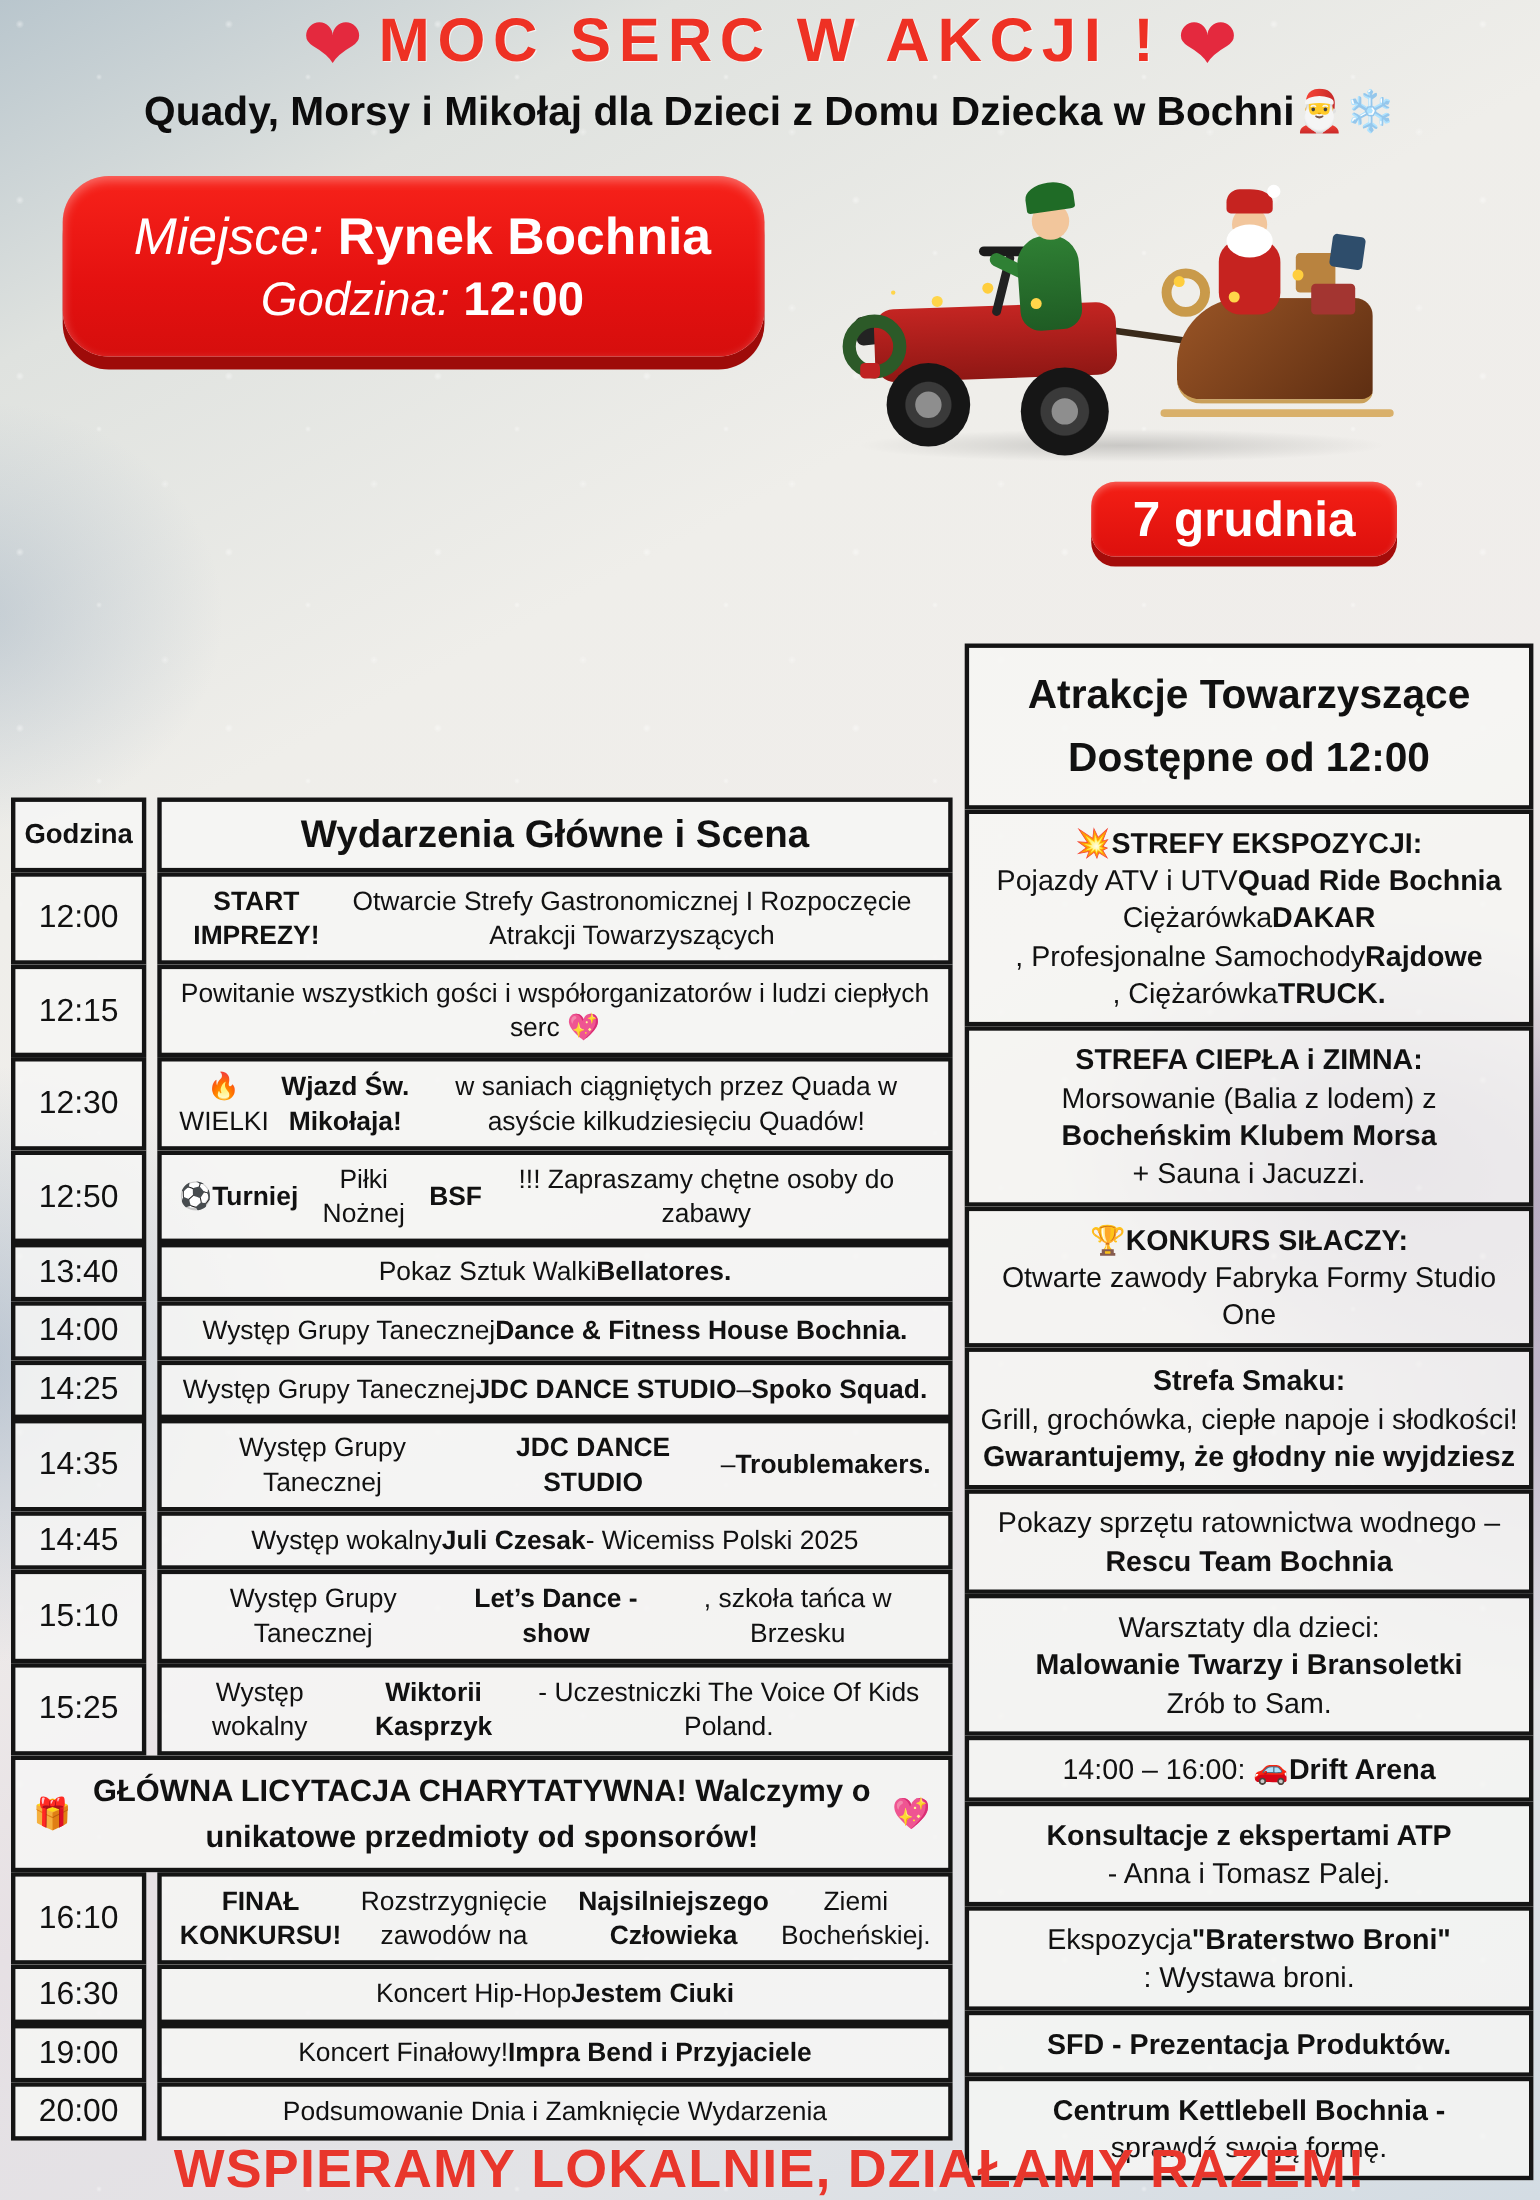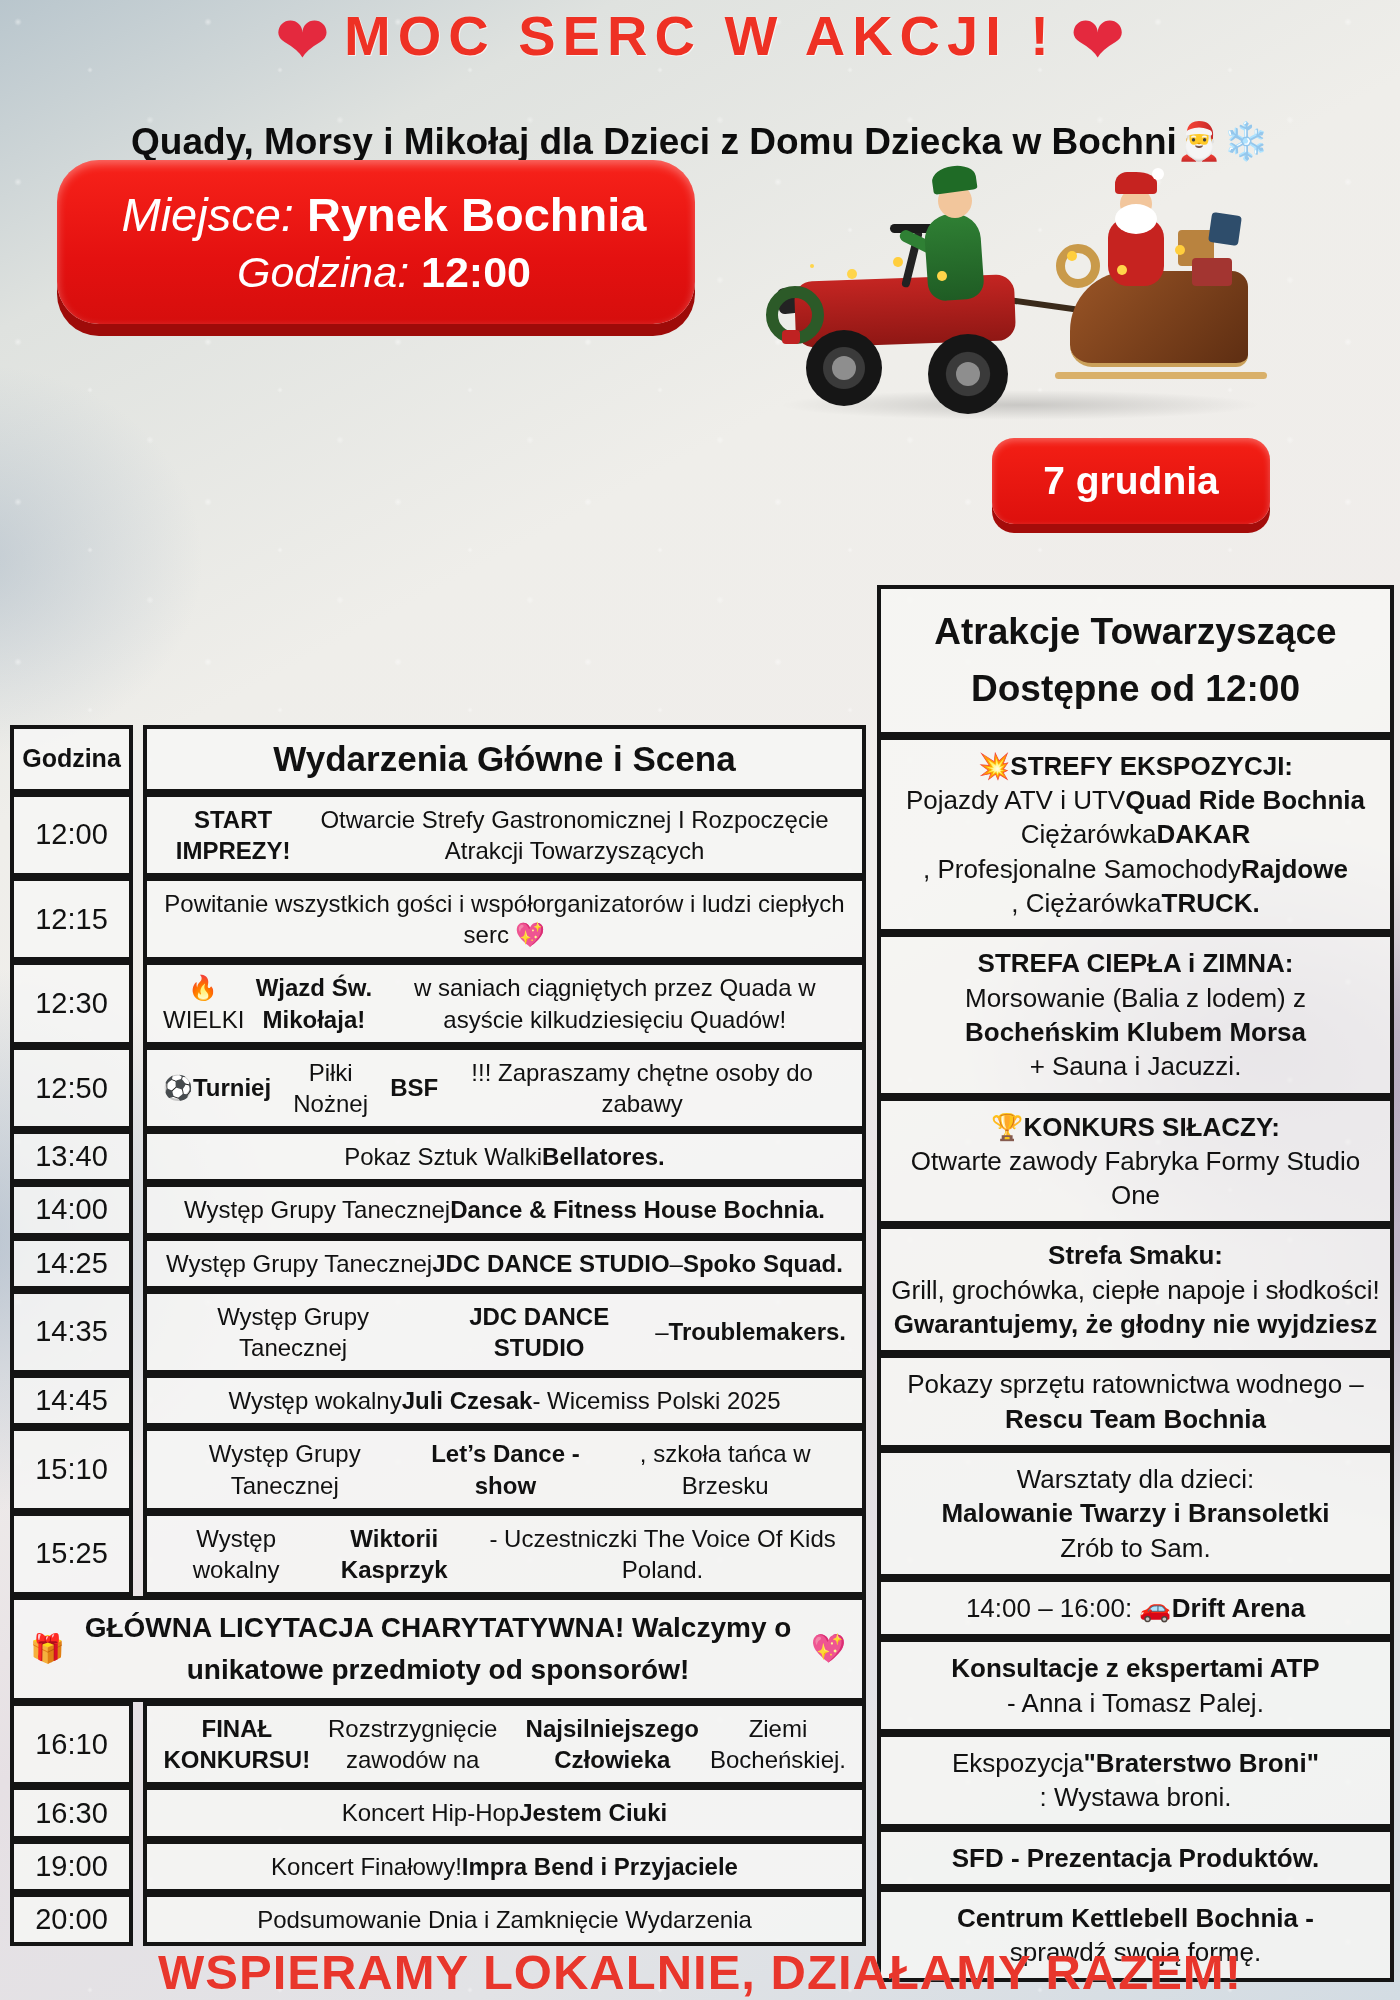--- a/index.html
+++ b/index.html
@@ -14,21 +14,21 @@
   .snow{position:absolute;inset:0;pointer-events:none;opacity:.5;
     background-image:radial-gradient(circle 2.5px at 18px 22px, rgba(255,255,255,.9), rgba(255,255,255,0) 4px),
                      radial-gradient(circle 2px at 90px 70px, rgba(255,255,255,.8), rgba(255,255,255,0) 3px),
                      radial-gradient(circle 3px at 150px 120px, rgba(255,255,255,.7), rgba(255,255,255,0) 4px);
     background-size:190px 160px;}
   
   .title{position:absolute;top:2px;left:0;width:100%;text-align:center;font-weight:900;
     font-size:56px;letter-spacing:7px;color:#ee3124;white-space:nowrap;
     text-shadow:0 0 1px #fff,1px 1px 0 rgba(255,255,255,.6);}
   .title .heart{font-size:66px;letter-spacing:0;color:#e4293e;vertical-align:-8px;margin:0 14px;text-shadow:none;}
-  .subtitle{position:absolute;top:80px;left:0;width:100%;text-align:center;font-weight:800;font-size:37px;color:#0d0d0d;margin-top:40px;}
+  .subtitle{position:absolute;top:80px;left:0;width:100%;text-align:center;font-weight:800;font-size:37px;color:#0d0d0d;}
   
   .infobox{position:absolute;left:57px;top:160px;width:622px;height:164px;border-radius:42px;
     background:linear-gradient(#f7221a 0%,#e41110 60%,#d60e0d 100%);
     box-shadow:0 12px 0 #9e0b09, inset 0 4px 10px rgba(255,255,255,.35);
     display:flex;flex-direction:column;align-items:center;justify-content:center;gap:6px;color:#fff;padding-left:16px;}
   .infobox .l1{font-size:47px;} .infobox .l2{font-size:43px;}
   .infobox .lab{font-style:italic;font-weight:500;} .infobox .val{font-weight:800;}
   
   .illus{position:absolute;left:740px;top:138px;width:560px;height:300px;}
   .illus div{position:absolute;}
@@ -54,23 +54,23 @@
   .santa-head{left:380px;top:50px;width:32px;height:32px;background:#f2c69c;border-radius:50%;}
   .santa-beard{left:375px;top:66px;width:42px;height:30px;background:#fff;border-radius:50%;}
   .santa-hat{left:375px;top:34px;width:42px;height:22px;background:#c62320;border-radius:12px 50% 4px 4px;}
   .pom{left:412px;top:30px;width:12px;height:12px;background:#fff;border-radius:50%;}
   .gift{border-radius:4px;} .g1{left:438px;top:92px;width:36px;height:36px;background:#b9833f;}
   .g2{left:470px;top:76px;width:30px;height:30px;background:#2e4d6b;transform:rotate(8deg);}
   .g3{left:452px;top:120px;width:40px;height:28px;background:#a33531;}
   .lights{left:70px;top:126px;width:4px;height:4px;border-radius:50%;background:#ffd54a;
     box-shadow:40px 8px 0 3px #ffd54a,86px -4px 0 3px #ffce3d,130px 10px 0 3px #ffd54a,260px -10px 0 3px #ffce3d,310px 4px 0 3px #ffd54a,368px -16px 0 3px #ffce3d;}
   
-  .badge{position:absolute;left:992px;top:438px;width:278px;height:86px;border-radius:22px;
+  .badge{position:absolute;left:992px;top:438px;width:278px;height:68px;border-radius:22px;
     background:linear-gradient(#f41f15,#dd100d);box-shadow:0 9px 0 #a40c0a, inset 0 3px 7px rgba(255,255,255,.3);
-    color:#fff;font-size:39px;font-weight:800;display:flex;align-items:center;justify-content:center;}
+    color:#fff;font-size:45px;font-weight:800;display:flex;align-items:center;justify-content:center;}
   
   .s-table{position:absolute;left:10px;top:388px;width:856px;height:1558px;display:flex;flex-direction:column;justify-content:flex-end;}
   .t-row{display:flex;column-gap:10px;align-items:stretch;}
   .t-time{width:115px;flex:0 0 auto;border:4px solid #141414;background:rgba(246,246,245,.85);
     display:flex;align-items:center;justify-content:center;font-size:29px;font-weight:500;}
   .t-event{flex:1;border:4px solid #141414;background:rgba(246,246,245,.85);display:flex;align-items:center;justify-content:center;
     text-align:center;font-size:24px;line-height:1.3;padding:7px 16px;}
   .t-row.header .t-time{font-size:25px;font-weight:800;}
   .t-row.header .t-event{font-size:35px;font-weight:800;}
   .t-event.big{font-size:28px;font-weight:800;line-height:1.5;}

